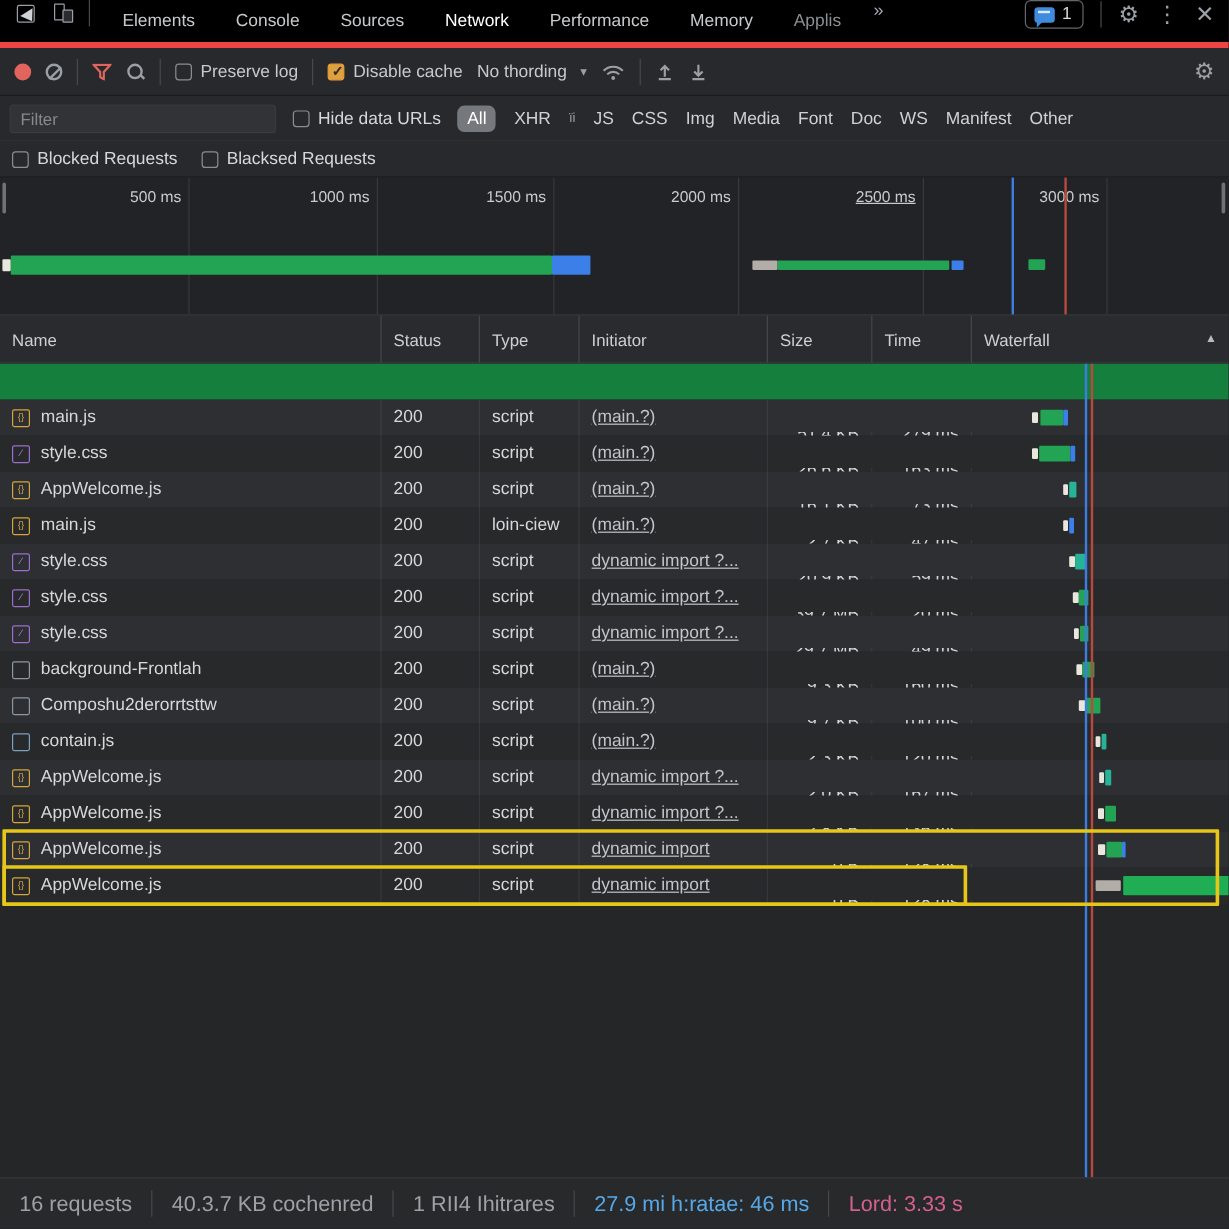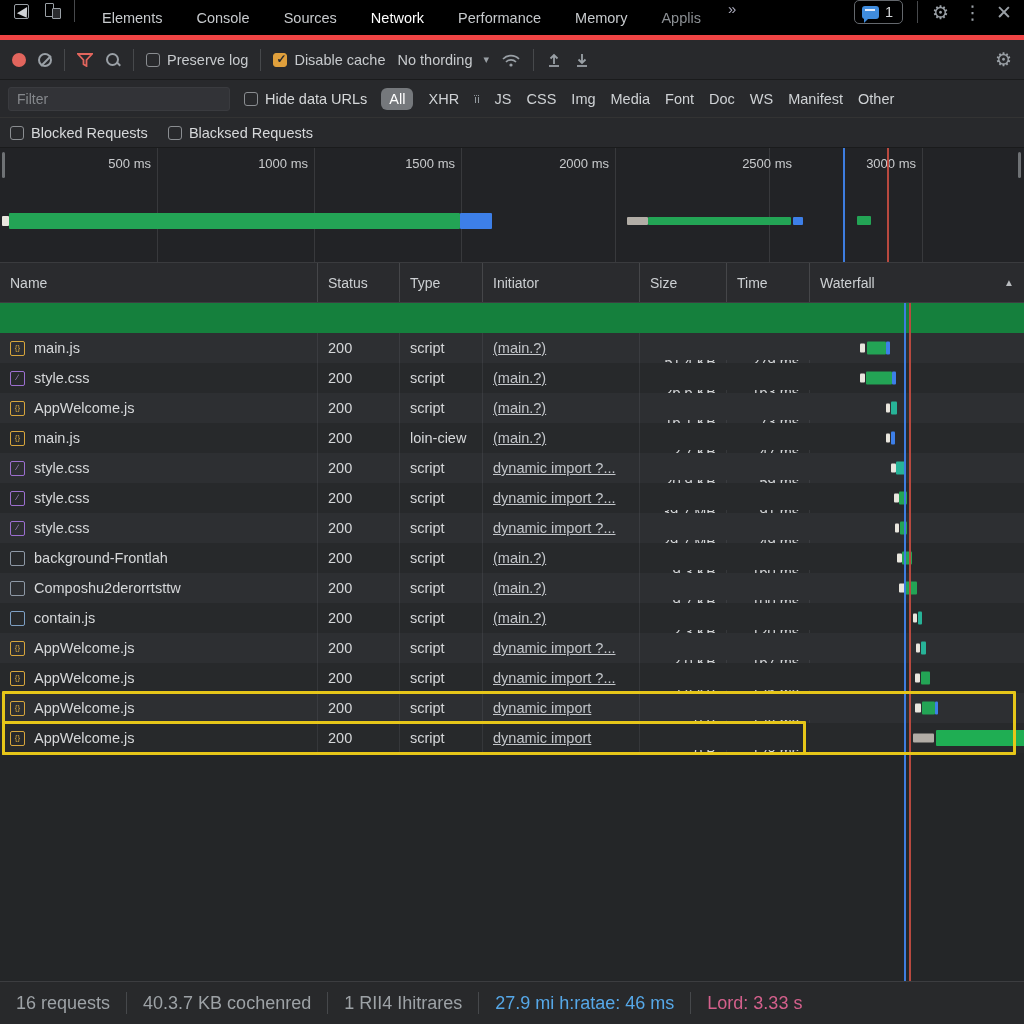--- a/index.html
+++ b/index.html
@@ -219,21 +219,21 @@
   <div class="overview" id="overview">
       <div class="ov-grid" style="left: 157px;"></div>
       <div class="ov-label" style="left: 157px;">500 ms</div>
       <div class="ov-grid" style="left: 314px;"></div>
       <div class="ov-label" style="left: 314px;">1000 ms</div>
       <div class="ov-grid" style="left: 461px;"></div>
       <div class="ov-label" style="left: 461px;">1500 ms</div>
       <div class="ov-grid" style="left: 615px;"></div>
       <div class="ov-label" style="left: 615px;">2000 ms</div>
       <div class="ov-grid" style="left: 769px;"></div>
-      <div class="ov-label" style="left: 798px;">2500 ms</div>
+      <div class="ov-label" style="left: 769px; text-decoration: underline;">2500 ms</div>
       <div class="ov-grid" style="left: 922px;"></div>
       <div class="ov-label" style="left: 922px;">3000 ms</div>
       <div class="ov-seg" style="left: 2px; top: 68px; width: 7px; height: 10px; background: rgb(233, 230, 222);"></div>
       <div class="ov-seg" style="left: 9px; top: 65px; width: 451px; height: 16px; background: rgb(35, 164, 85);"></div>
       <div class="ov-seg" style="left: 460px; top: 65px; width: 32px; height: 16px; background: rgb(61, 127, 232);"></div>
       <div class="ov-seg" style="left: 627px; top: 69px; width: 21px; height: 8px; background: rgb(178, 173, 166);"></div>
       <div class="ov-seg" style="left: 648px; top: 69px; width: 143px; height: 8px; background: rgb(35, 164, 85);"></div>
       <div class="ov-seg" style="left: 793px; top: 69px; width: 10px; height: 8px; background: rgb(61, 127, 232);"></div>
       <div class="ov-seg" style="left: 857px; top: 68px; width: 14px; height: 9px; background: rgb(35, 164, 85);"></div>
       <div class="ov-vline" style="left: 843px; background: rgb(62, 125, 224);"></div>
@@ -375,21 +375,21 @@
           <div class="cell" style="width: 318px;">
             <span class="ficon css">∕</span>
             <span>style.css</span>
           </div>
           <div class="cell" style="width: 82px;">200</div>
           <div class="cell" style="width: 83px;">script</div>
           <div class="cell" style="width: 157px;">
             <span class="init-link">dynamic import ?...</span>
           </div>
           <div class="cell right" style="width: 87px;">39.7 MB</div>
-          <div class="cell right" style="width: 83px;">91 ms</div>
+          <div class="cell right" style="width: 83px;">20 ms</div>
           <div class="cell wf">
             <div class="wf-seg" style="left: 84px; width: 5px; height: 9px; background: rgb(233, 230, 222);"></div>
             <div class="wf-seg" style="left: 89px; width: 8px; height: 13px; background: rgb(35, 164, 85);"></div>
           </div>
         </div>
         <div class="nrow odd">
           <div class="cell" style="width: 318px;">
             <span class="ficon css">∕</span>
             <span>style.css</span>
           </div>

